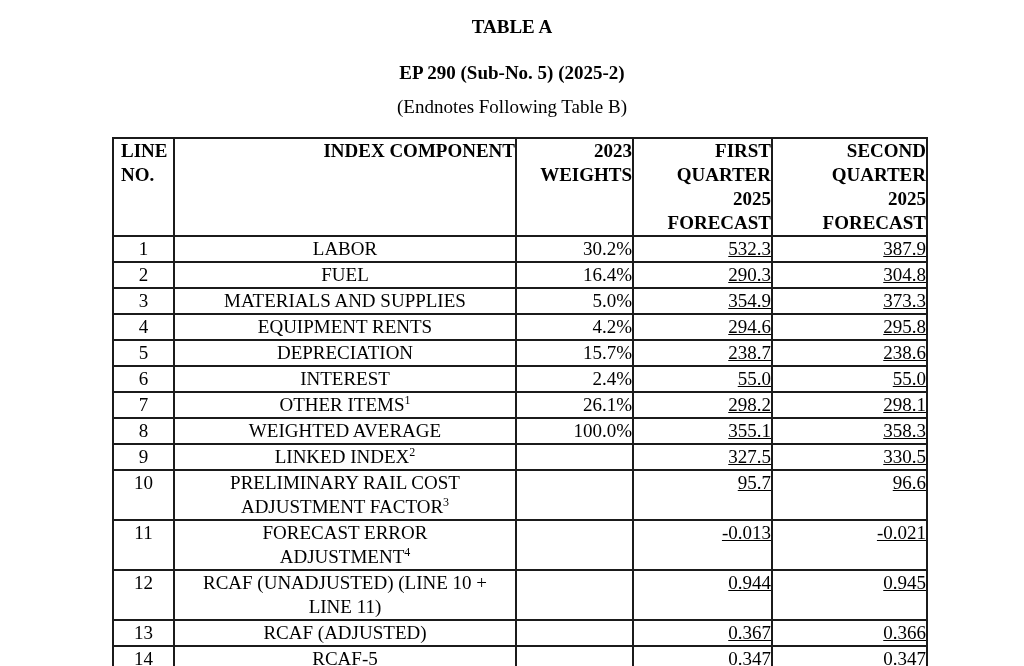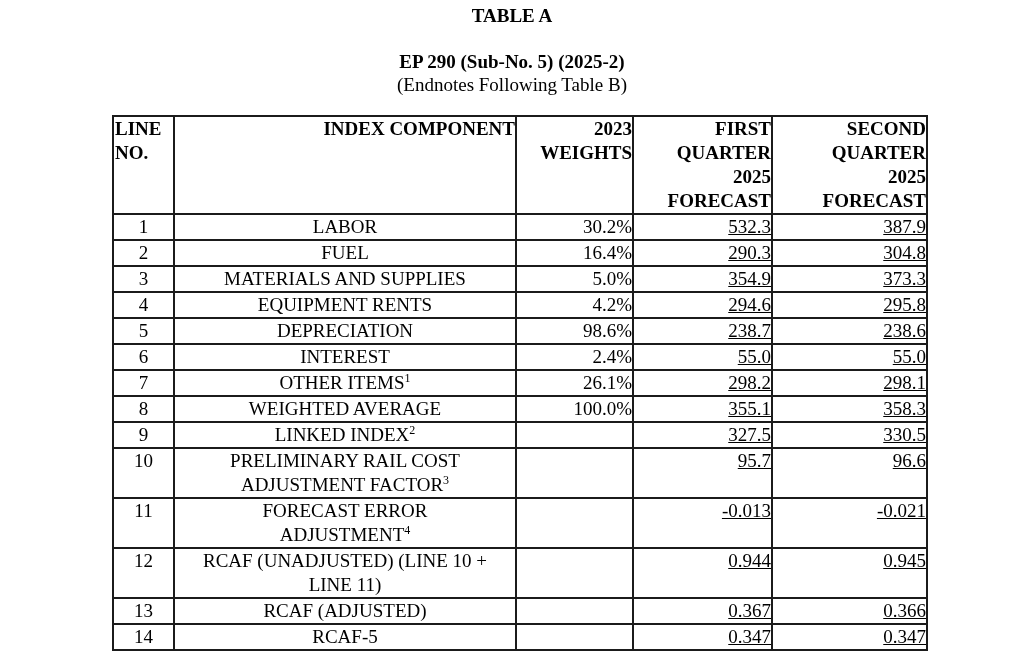--- a/index.html
+++ b/index.html
@@ -14,21 +14,21 @@
     background: #ffffff;
     color: #000000;
     font-family: "Liberation Serif", "DejaVu Serif", serif;
     overflow: hidden;
   }
   .titles {
     padding-top: 4px;
     text-align: center;
   }
   .title-line {
-    margin: 0;
+    margin: 11px;
     font-size: 19px;
     line-height: 23px;
     font-weight: bold;
   }
   .title-gap {
     margin-top: 23px;
   }
   .title-normal {
     font-weight: normal;
   }
@@ -47,21 +47,21 @@
     white-space: pre-line;
     overflow: hidden;
   }
   .cost-table th {
     font-weight: bold;
     text-align: right;
     height: 94px;
   }
   .cost-table th.h-line {
     text-align: left;
-    padding-left: 1px;
+    padding-left: 7px;
   }
   .cost-table td {
     height: 24px;
   }
   .c-line  { text-align: center; }
   .c-comp  { text-align: center; }
   .c-weight { text-align: right; padding-right: 4px; }
   .c-q1, .c-q2 { text-align: right; text-decoration: underline; }
   sup.endnote {
     font-size: 12px;
@@ -129,21 +129,21 @@
       <tr>
         <td class="c-line">4</td>
         <td class="c-comp"><span>EQUIPMENT RENTS</span><sup class="endnote"></sup></td>
         <td class="c-weight">4.2%</td>
         <td class="c-q1">294.6</td>
         <td class="c-q2">295.8</td>
       </tr>
       <tr>
         <td class="c-line">5</td>
         <td class="c-comp"><span>DEPRECIATION</span><sup class="endnote"></sup></td>
-        <td class="c-weight">98.6%</td>
+        <td class="c-weight">15.7%</td>
         <td class="c-q1">238.7</td>
         <td class="c-q2">238.6</td>
       </tr>
       <tr>
         <td class="c-line">6</td>
         <td class="c-comp"><span>INTEREST</span><sup class="endnote"></sup></td>
         <td class="c-weight">2.4%</td>
         <td class="c-q1">55.0</td>
         <td class="c-q2">55.0</td>
       </tr>

